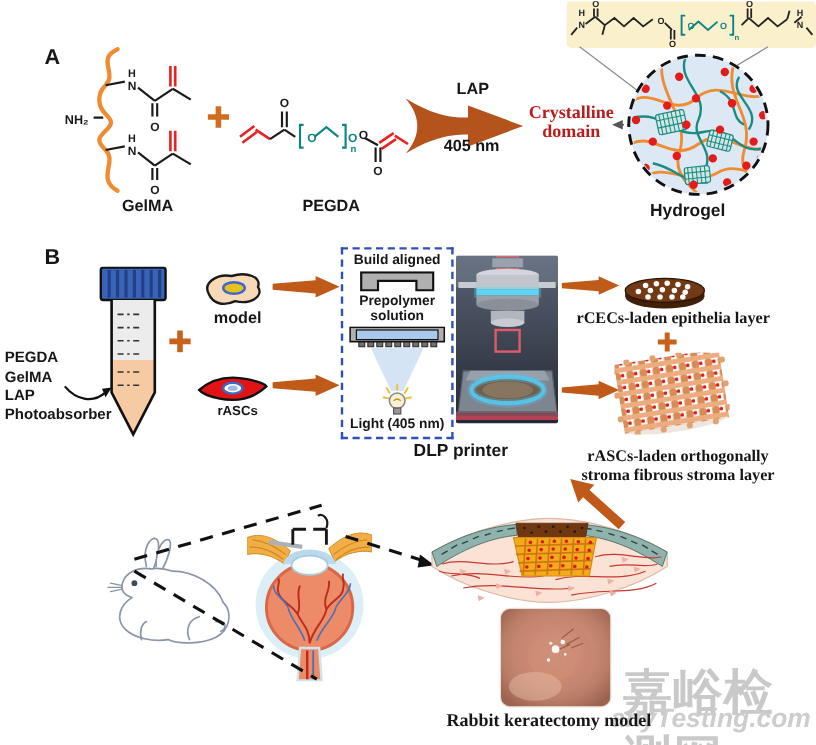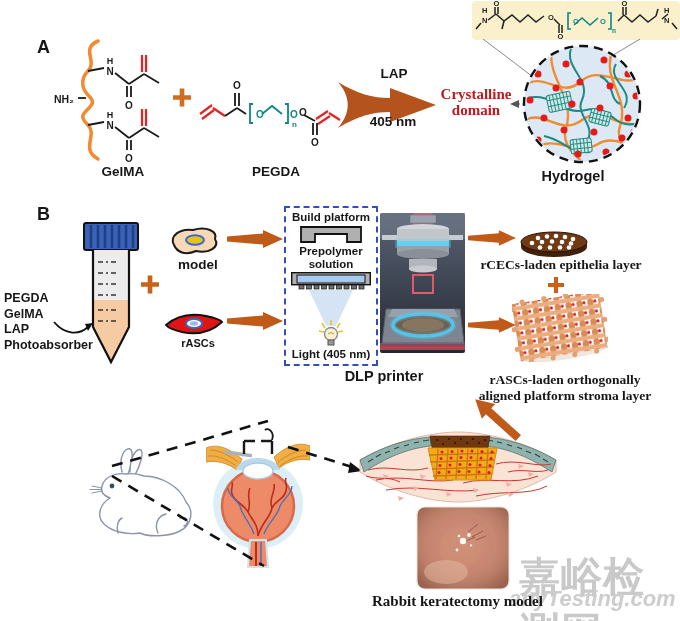--- a/index.html
+++ b/index.html
@@ -274,21 +274,21 @@
   <div class="abs sb ctr" style="left:170px;top:337px;width:56px;font-size:11px;">rASCs</div>
 
   <svg class="abs" style="left:227px;top:230px;" width="56" height="18" viewBox="0 0 56 18">
     <path d="M0,6.5 L36,3.5 L36,0 L56,9 L36,18 L36,14.5 L0,11.5 Z" fill="#c05a18"></path>
   </svg>
   <svg class="abs" style="left:227px;top:312px;" width="56" height="18" viewBox="0 0 56 18">
     <path d="M0,6.5 L36,3.5 L36,0 L56,9 L36,18 L36,14.5 L0,11.5 Z" fill="#c05a18"></path>
   </svg>
 
   <div class="abs" style="left:284px;top:206px;width:94px;height:160px;border:2.5px dashed #3050b8;box-sizing:border-box;"></div>
-  <div class="abs sb boxtext ctr" style="left:287px;top:211px;width:88px;">Build platform</div>
+  <div class="abs sb boxtext ctr" style="left:287px;top:211px;width:88px;">Build aligned</div>
   <svg class="abs" style="left:299px;top:226px;" width="64" height="17" viewBox="0 0 64 17">
     <path d="M2,1 H62 V16 H48 V8 H16 V16 H2 Z" fill="#b0b0b0" stroke="#111" stroke-width="1.8"></path>
   </svg>
   <div class="abs sb boxtext ctr" style="left:287px;top:245px;width:88px;">
     <div>Prepolymer</div>
     <div>solution</div>
   </div>
   <svg class="abs" style="left:291px;top:272px;" width="80" height="18" viewBox="0 0 80 18">
     <rect x="0.7" y="0.7" width="78.6" height="12" fill="#b0b0b0" stroke="#111" stroke-width="1.4"></rect>
     <rect x="6" y="3" width="68" height="8" fill="#a9c9ec" stroke="#111" stroke-width="1"></rect>
@@ -413,21 +413,21 @@
           <rect x="78" y="0" width="5" height="5" rx="2"></rect>
         <rect x="12" y="60" width="5" height="5" rx="2"></rect>
           <rect x="34" y="60" width="5" height="5" rx="2"></rect>
           <rect x="56" y="60" width="5" height="5" rx="2"></rect>
           <rect x="78" y="60" width="5" height="5" rx="2"></rect>
       </g>
     </g>
   </svg>
   <div class="abs serifb seriflabel ctr" style="left:455px;top:372px;width:220px;">
     <div>rASCs-laden orthogonally</div>
-    <div>aligned platform stroma layer</div>
+    <div>stroma fibrous stroma layer</div>
   </div>
 
   <svg class="abs" style="left:468px;top:392px;" width="60" height="52" viewBox="0 0 60 52">
     <g transform="rotate(42 28 26)">
       <path d="M0,26 L18,16 L18,22 L58,22 L58,30 L18,30 L18,36 Z" fill="#bf5a1a"></path>
     </g>
   </svg>
 
   <svg class="abs" style="left:88px;top:446px;" width="112" height="92" viewBox="0 0 112 92">
     <g stroke="#8a93a8" stroke-width="1.4" fill="#ffffff" stroke-linejoin="round" stroke-linecap="round">

